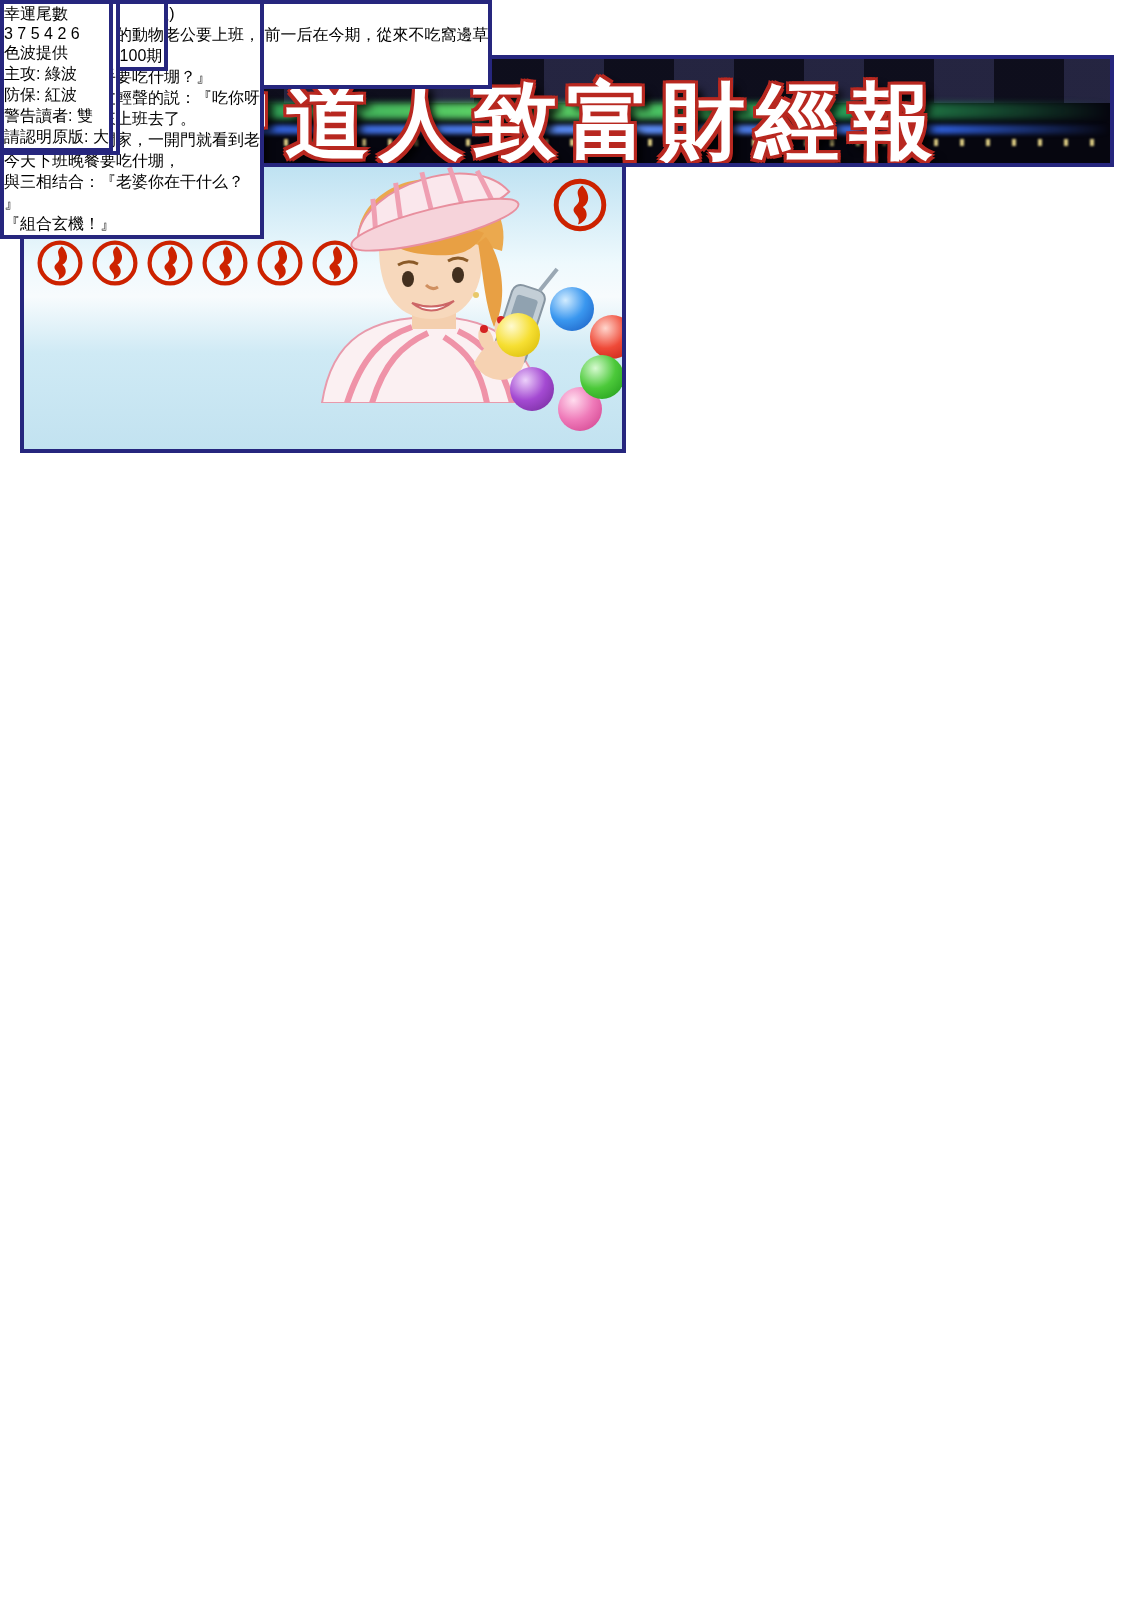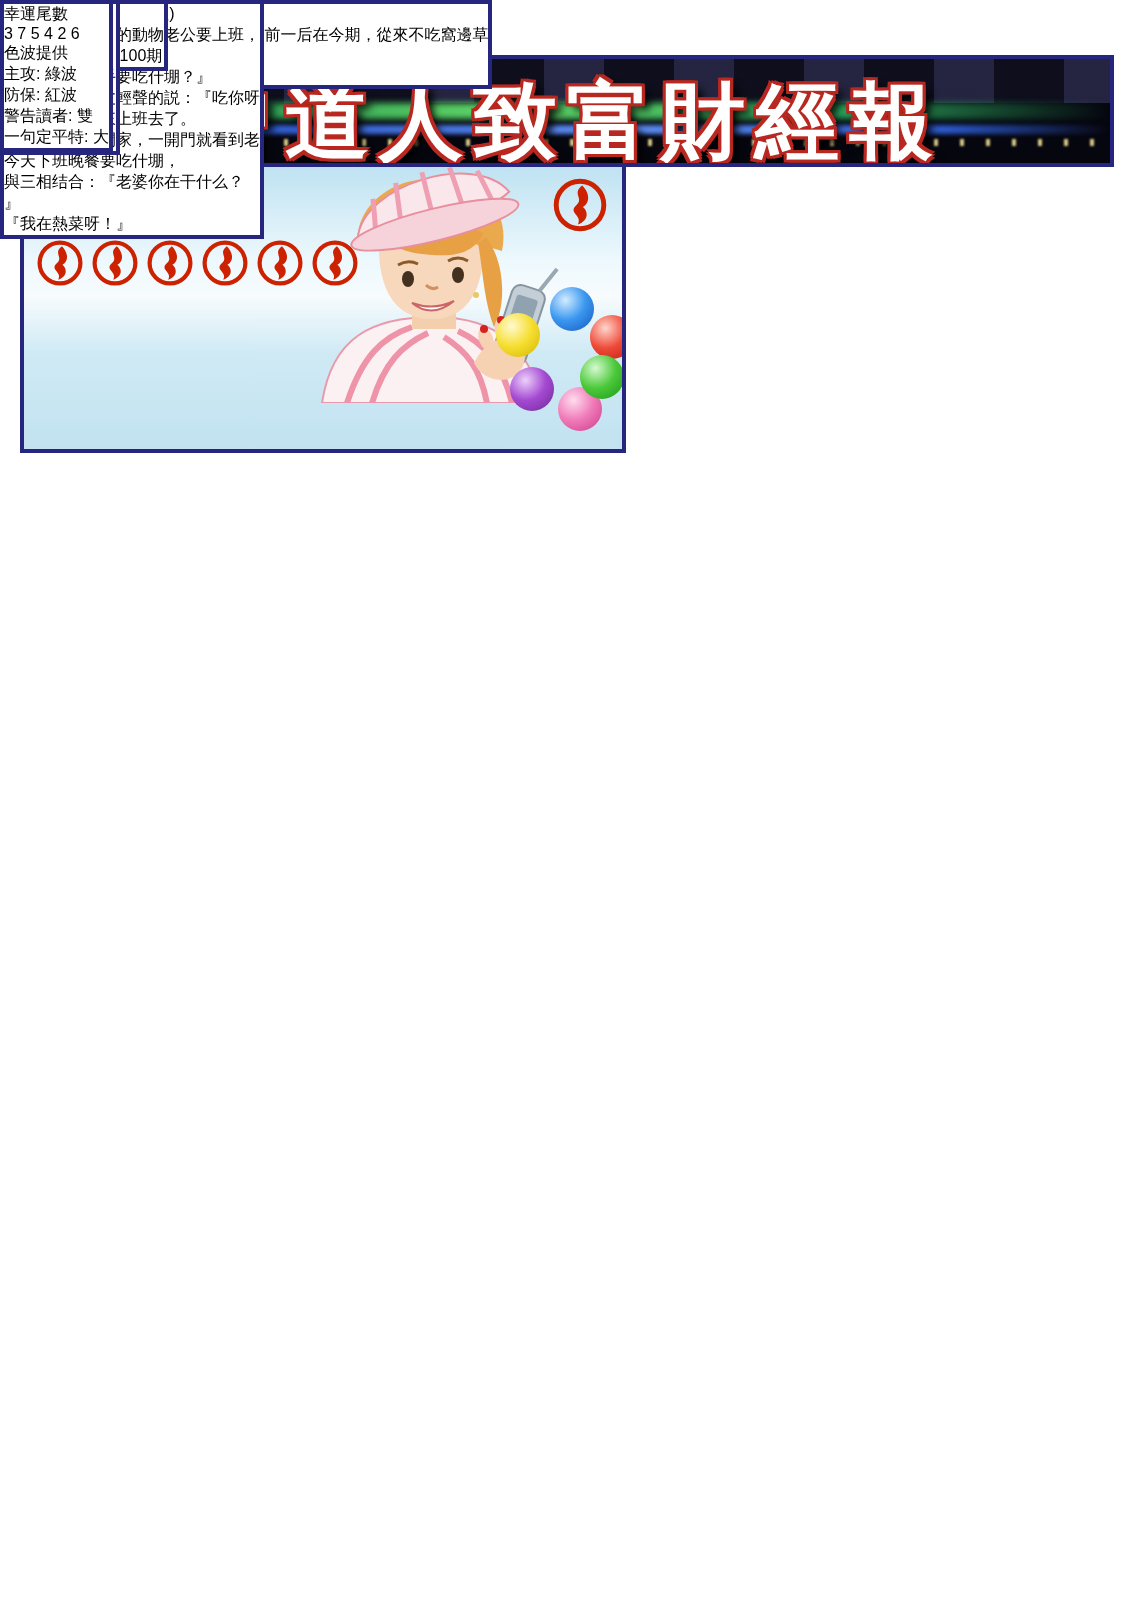--- a/index.html
+++ b/index.html
@@ -342,21 +342,21 @@
       <div class="humor-lines">
         <div>有一對新婚夫妻，早上老公要上班，</div>
         <div>出門前老婆問老公：</div>
         <div>『今天下班晚餐要吃什堋？』</div>
         <div>老公在老婆耳旁輕聲的説：『吃你呀</div>
         <div>！』説完便出門上班去了。</div>
         <div>晚上老公下班回家，一開門就看到老</div>
         <div>今天下班晚餐要吃什堋，</div>
         <div>與三相结合：『老婆你在干什么？</div>
         <div>』</div>
-        <div>『我在熱菜呀！』</div>
+        <div>『組合玄機！』</div>
       </div>
     </div>
   </div>
 
   <div id="treasurePanel" class="panel">
     <svg class="abs" style="left:0;top:0;width:464px;height:304px;" viewBox="0 0 464 304">
       <rect width="464" height="304" fill="#f7f3e6"></rect>
       <rect y="150" width="464" height="154" fill="#e9f1ec"></rect>
       <path d="M148 96 C150 70 146 50 150 34 M148 96 C138 80 132 70 126 64 M148 96 C158 82 164 74 172 66" stroke="#9a6a3a" stroke-width="6" fill="none" stroke-linecap="round"></path>
       <circle cx="150" cy="28" r="12" fill="#58aa40" stroke="#2e7020" stroke-width="2"></circle>
@@ -494,21 +494,21 @@
     <div class="wrow w-gold">
       <span class="wave-balls"><span class="wb1"></span><span class="wb2"></span></span>
       <span class="wave-label">防保:</span>
       <span class="wave-value">紅波</span>
     </div>
     <div class="wrow w-cool">
       <span class="cool-label">警告讀者:</span>
       <span class="cool-value">雙</span>
     </div>
     <div class="wrow w-cool">
-      <span class="cool-label">一句定平特:</span>
+      <span class="cool-label">請認明原版:</span>
       <span class="cool-value">大</span>
     </div>
   </div>
 
 
   <div id="frame"></div>
 
   <div class="watermark">香港好彩 85881.cc</div>
 </div>
 

